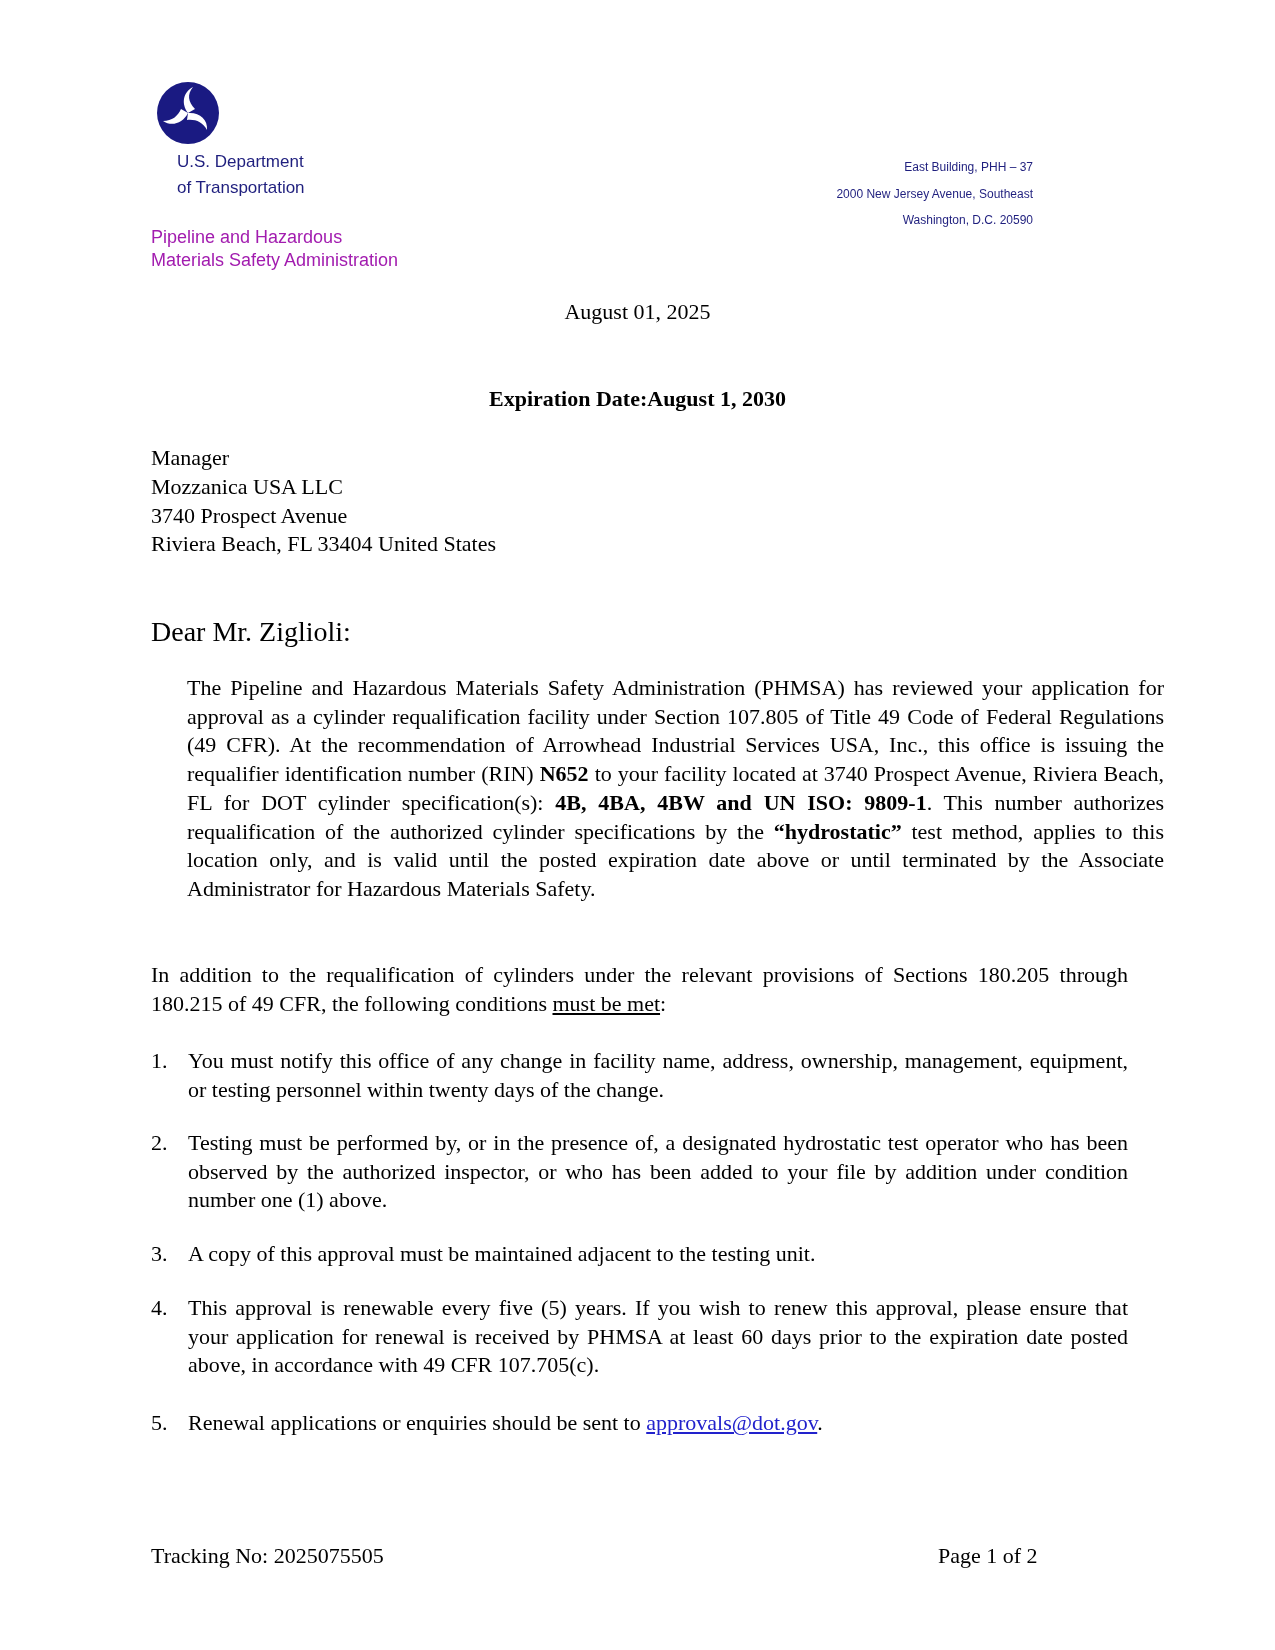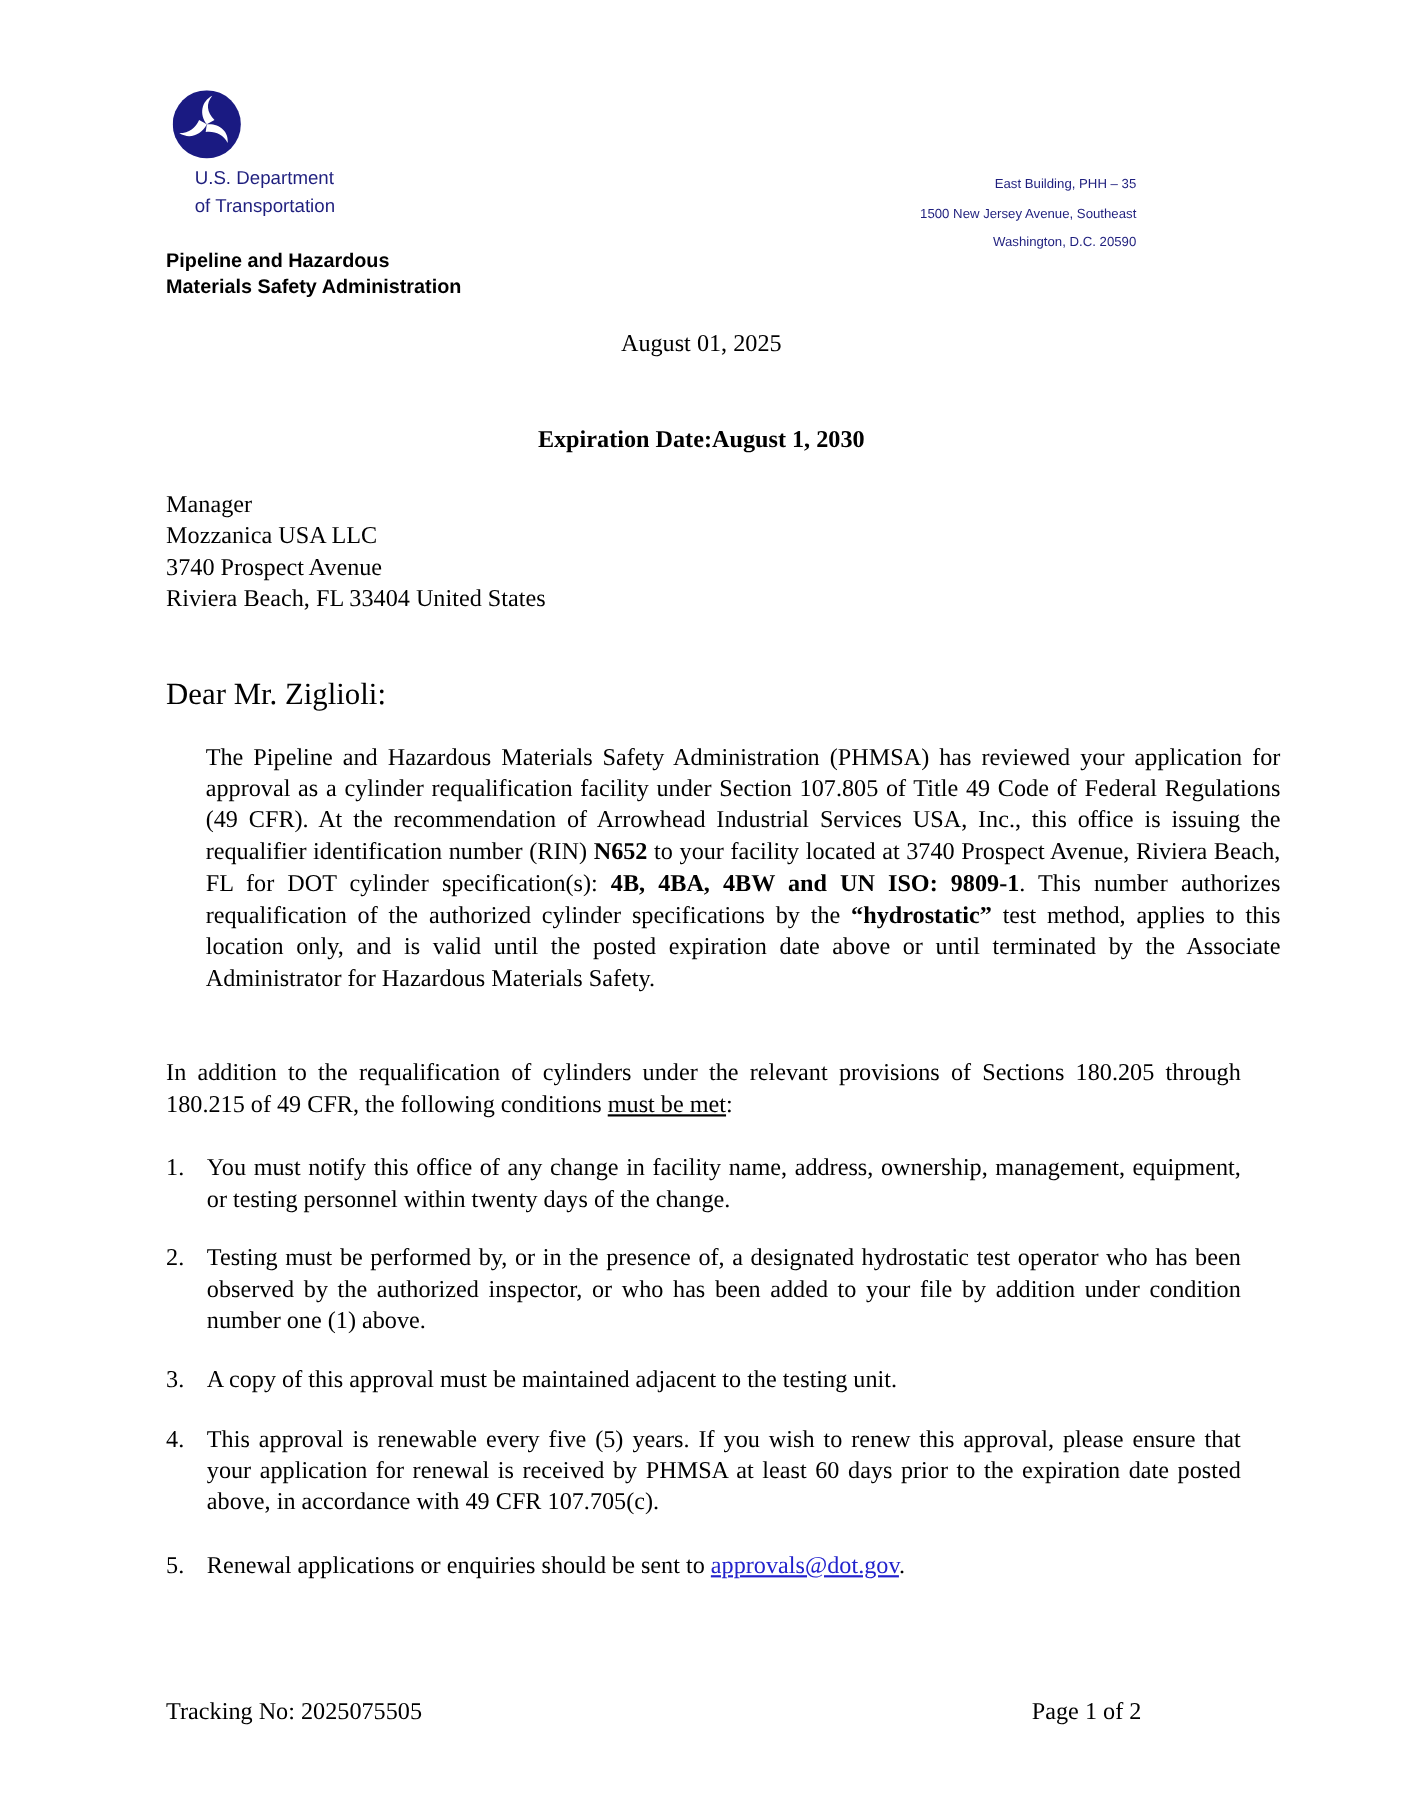--- a/index.html
+++ b/index.html
@@ -2,21 +2,21 @@
 <html><head>
   <meta charset="utf-8">
   <style>
     html, body { margin: 0; padding: 0; background: #ffffff; }
     body { width: 1275px; height: 1650px; position: relative; overflow: hidden;
            font-family: "Liberation Serif", serif; color: #000; }
     .abs { position: absolute; }
     .logo { left: 157px; top: 82px; width: 62px; height: 62px; }
     .agency { font-family: "Liberation Sans", sans-serif; color: #1f1f7e; font-size: 17px; line-height: 26px; }
     .agency.dept { left: 151px; top: 149px; margin-left: 26px; }
-    .agency.admin { left: 151px; top: 226px; font-weight: bold; color: #000000; line-height: 23px; font-size: 18px; }
+    .agency.admin { left: 151px; top: 226px; font-weight: normal; color: #a21caf; line-height: 23px; font-size: 18px; }
     .address { right: 242px; top: 154px; text-align: right; font-family: "Liberation Sans", sans-serif;
                color: #1f1f7e; font-size: 12px; line-height: 26.5px; }
     .date { left: 0; width: 1275px; top: 299px; text-align: center; font-size: 22px; }
     .expiry { left: 0; width: 1275px; top: 386px; text-align: center; font-size: 22px; font-weight: bold; }
     .recipient { left: 151px; top: 444px; font-size: 22px; line-height: 28.8px; }
     .salutation { left: 151px; top: 616px; font-size: 28px; }
     .body { left: 151px; width: 977px; font-size: 22px; line-height: 28.7px; text-align: justify; }
     .p1 { top: 674px; margin-left: 36px; }
     .p2 { top: 961px; }
     .cond { left: 151px; width: 977px; font-size: 22px; line-height: 28.7px; }
@@ -47,22 +47,22 @@
   <div>U.S. Department</div>
   <div>of Transportation</div>
 </div>
 
 <div class="abs agency admin">
   <div>Pipeline and Hazardous</div>
   <div>Materials Safety Administration</div>
 </div>
 
 <div class="abs address">
-  <div>East Building, PHH – 35</div>
-  <div>1500 New Jersey Avenue, Southeast</div>
+  <div>East Building, PHH – 37</div>
+  <div>2000 New Jersey Avenue, Southeast</div>
   <div>Washington, D.C.  20590</div>
 </div>
 
 <div class="abs date">August 01, 2025</div>
 <div class="abs expiry">Expiration Date:August 1, 2030</div>
 
 <div class="abs recipient">
   <div>Manager</div>
   <div>Mozzanica USA LLC</div>
   <div>3740 Prospect Avenue</div>

